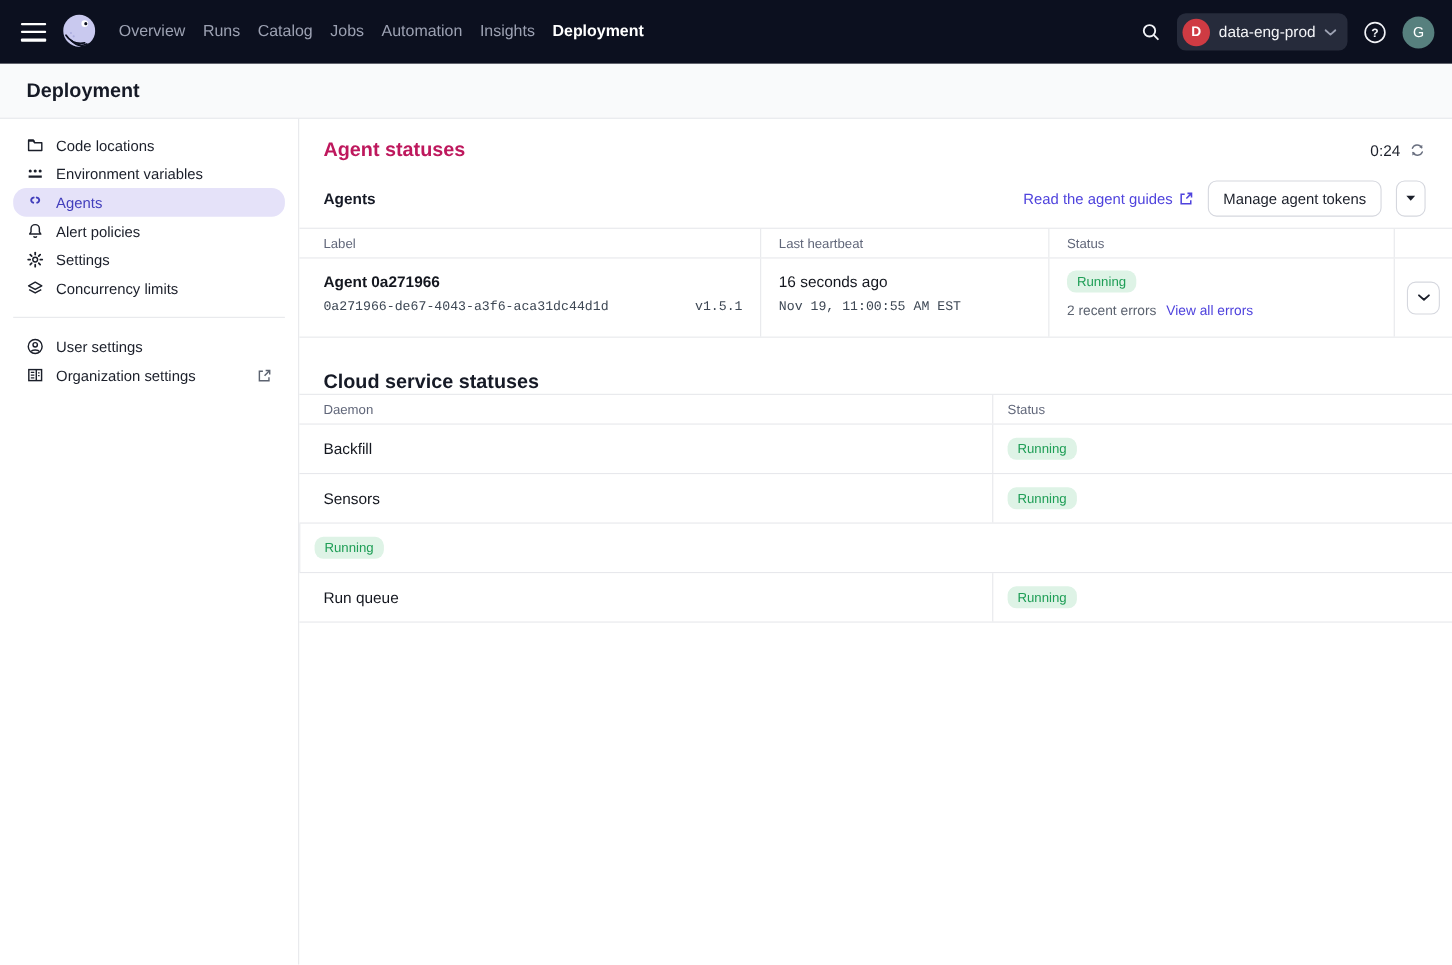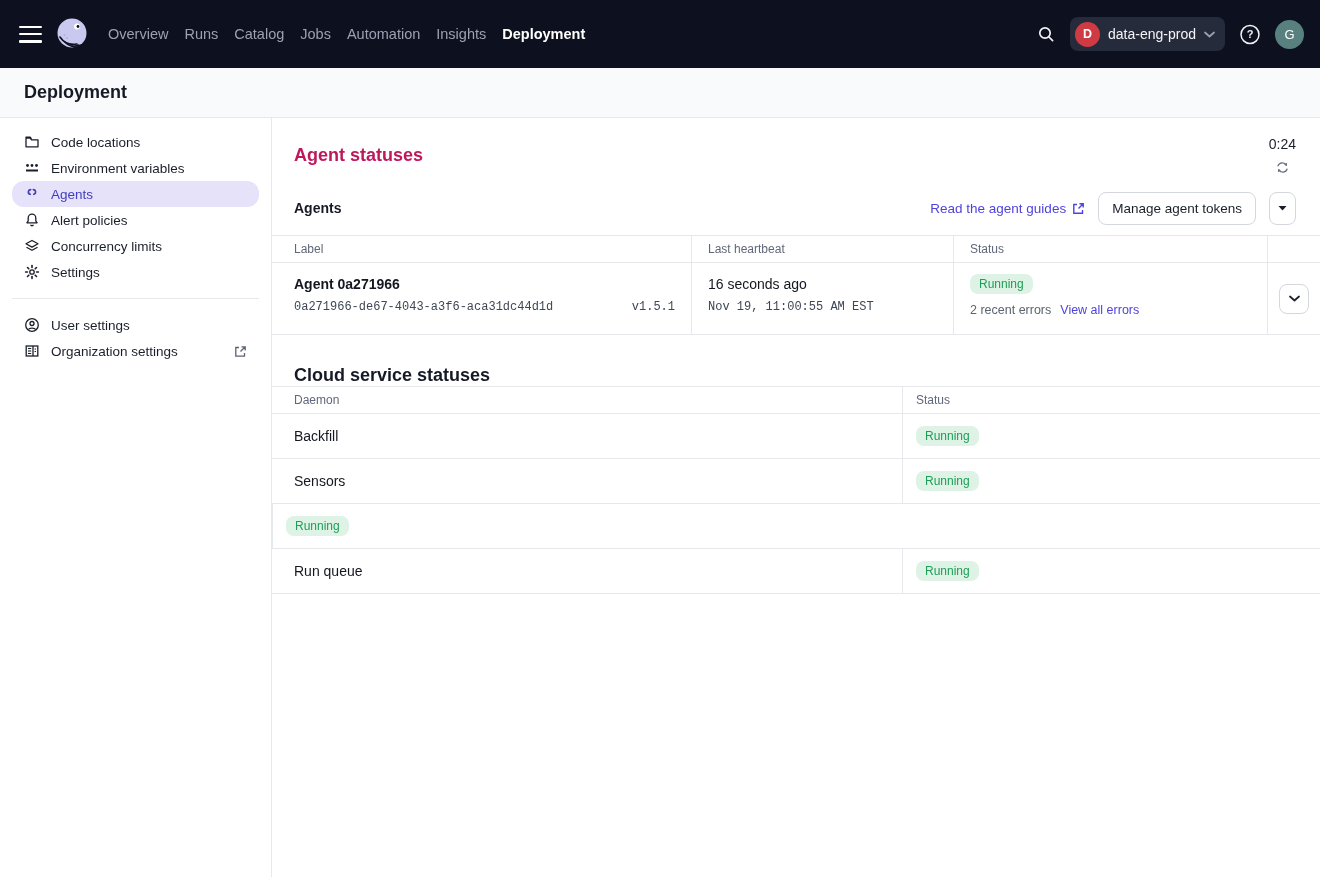--- a/index.html
+++ b/index.html
@@ -5,21 +5,21 @@
   * { box-sizing: border-box; margin: 0; padding: 0; }
   html,body { width:1320px; height:877px; overflow:hidden; }
   body {
     font-family: "Liberation Sans", sans-serif;
     background:#fff; color:#14171F;
   }
   .mono { font-family: "Liberation Mono", "DejaVu Sans Mono", monospace; }
 
   
   .topbar{
-    height:68px; background:#0C101F; display:flex; align-items:center;
+    height:58px; background:#0C101F; display:flex; align-items:center;
     padding:0 16px; color:#9CA1B2;
   }
   .hamburger{ width:23px; height:17px; display:flex; flex-direction:column; justify-content:space-between;
     background:none; border:none; cursor:pointer; margin-left:3px;}
   .hamburger span{ height:2.5px; background:#fff; border-radius:1px; }
   .logo{ width:38px; height:38px; margin-left:11px; margin-right:17px; display:flex; align-items:center; justify-content:center;}
   .nav{ display:flex; align-items:center; gap:16px; }
   .nav a{ text-decoration:none; color:#9CA1B2; font-size:14.5px; font-weight:500; padding:4px 0; }
   .nav a.active{ color:#FFFFFF; font-weight:700; }
   .topbar-right{ margin-left:auto; display:flex; align-items:center; gap:10px; }
@@ -54,21 +54,21 @@
     border-radius:12px; font-size:13.5px; color:#1B1F2A; cursor:pointer;
   }
   .side-item svg{ flex-shrink:0; }
   .side-item.active{ background:#E5E2F9; color:#423EBC; font-weight:500; }
   .side-divider{ height:1px; background:#E7E8EC; margin:13px 12px; }
   .side-item .ext{ margin-left:auto; }
 
   main{ flex:1; overflow:hidden; }
   .section-title-row{ display:flex; align-items:center; padding:18px 24px 0 22px; }
   .section-title-row h2{ font-size:18px; font-weight:600; color:#be185d; }
-  .countdown{ margin-left:auto; display:flex; align-items:center; gap:8px; font-size:14px; color:#1B1F2A;flex-direction:column; }
+  .countdown{ margin-left:auto; display:flex; align-items:center; gap:8px; font-size:14px; color:#1B1F2A; }
   .subhead-row{ display:flex; align-items:center; padding:20px 24px 0 22px; height:46px; }
   .subhead-row h3{ font-size:14px; font-weight:700; color:#161A26; }
   .subhead-right{ margin-left:auto; display:flex; align-items:center; gap:13px; }
   a.link{ color:#4F43DD; text-decoration:none; font-size:13.5px; display:inline-flex; align-items:center; gap:6px; }
   .caret-btn{ width:27px; height:33px; background:#fff; border:1px solid #D5D7DE; border-radius:8px;
     display:flex; align-items:center; justify-content:center; cursor:pointer; }
 
   
   .agents-table{ margin-top:14px; }
   .t-head{ display:grid; border-top:1px solid #E7E8EC; border-bottom:1px solid #E7E8EC; height:28px; }
@@ -194,40 +194,40 @@
     </div>
     <div class="side-item">
       <svg width="16" height="16" viewBox="0 0 16 16">
           <path d="M8 2.2 a3.8 3.8 0 0 1 3.8 3.8 v2.8 l1.3 2 H2.9 l1.3 -2 V6 A3.8 3.8 0 0 1 8 2.2 z" fill="none" stroke="#1B1F2A" stroke-width="1.3" stroke-linejoin="round"></path>
           <path d="M6.6 12.8 a1.5 1.5 0 0 0 2.8 0" fill="none" stroke="#1B1F2A" stroke-width="1.3"></path>
         </svg>
       <span>Alert policies</span>
     </div>
     <div class="side-item">
       <svg width="16" height="16" viewBox="0 0 16 16">
-          <path d="M8 2.5 L14 5.8 8 9.1 2 5.8 z" fill="none" stroke="#1B1F2A" stroke-width="1.3" stroke-linejoin="round"></path>
-          <path d="M2.5 9.2 L8 12.3 13.5 9.2" fill="none" stroke="#1B1F2A" stroke-width="1.3" stroke-linejoin="round"></path>
-        </svg>
-      <span>Concurrency limits</span>
-    </div>
-    <div class="side-item">
-      <svg width="16" height="16" viewBox="0 0 16 16">
           <circle cx="8" cy="8" r="2.2" fill="none" stroke="#1B1F2A" stroke-width="1.3"></circle>
           <g stroke="#1B1F2A" stroke-width="1.6" stroke-linecap="round">
             <line x1="8" y1="1.6" x2="8" y2="3.4"></line>
             <line x1="8" y1="12.6" x2="8" y2="14.4"></line>
             <line x1="1.6" y1="8" x2="3.4" y2="8"></line>
             <line x1="12.6" y1="8" x2="14.4" y2="8"></line>
             <line x1="3.5" y1="3.5" x2="4.8" y2="4.8"></line>
             <line x1="11.2" y1="11.2" x2="12.5" y2="12.5"></line>
             <line x1="3.5" y1="12.5" x2="4.8" y2="11.2"></line>
             <line x1="11.2" y1="4.8" x2="12.5" y2="3.5"></line>
           </g>
         </svg>
       <span>Settings</span>
+    </div>
+    <div class="side-item">
+      <svg width="16" height="16" viewBox="0 0 16 16">
+          <path d="M8 2.5 L14 5.8 8 9.1 2 5.8 z" fill="none" stroke="#1B1F2A" stroke-width="1.3" stroke-linejoin="round"></path>
+          <path d="M2.5 9.2 L8 12.3 13.5 9.2" fill="none" stroke="#1B1F2A" stroke-width="1.3" stroke-linejoin="round"></path>
+        </svg>
+      <span>Concurrency limits</span>
     </div>
 
     <div class="side-divider"></div>
 
     <div class="side-item">
       <svg width="16" height="16" viewBox="0 0 16 16">
           <circle cx="8" cy="8" r="6.3" fill="none" stroke="#1B1F2A" stroke-width="1.3"></circle>
           <circle cx="8" cy="6.5" r="2" fill="none" stroke="#1B1F2A" stroke-width="1.3"></circle>
           <path d="M4.4 12.6 C5.2 10.6 10.8 10.6 11.6 12.6" fill="none" stroke="#1B1F2A" stroke-width="1.3"></path>
         </svg>

